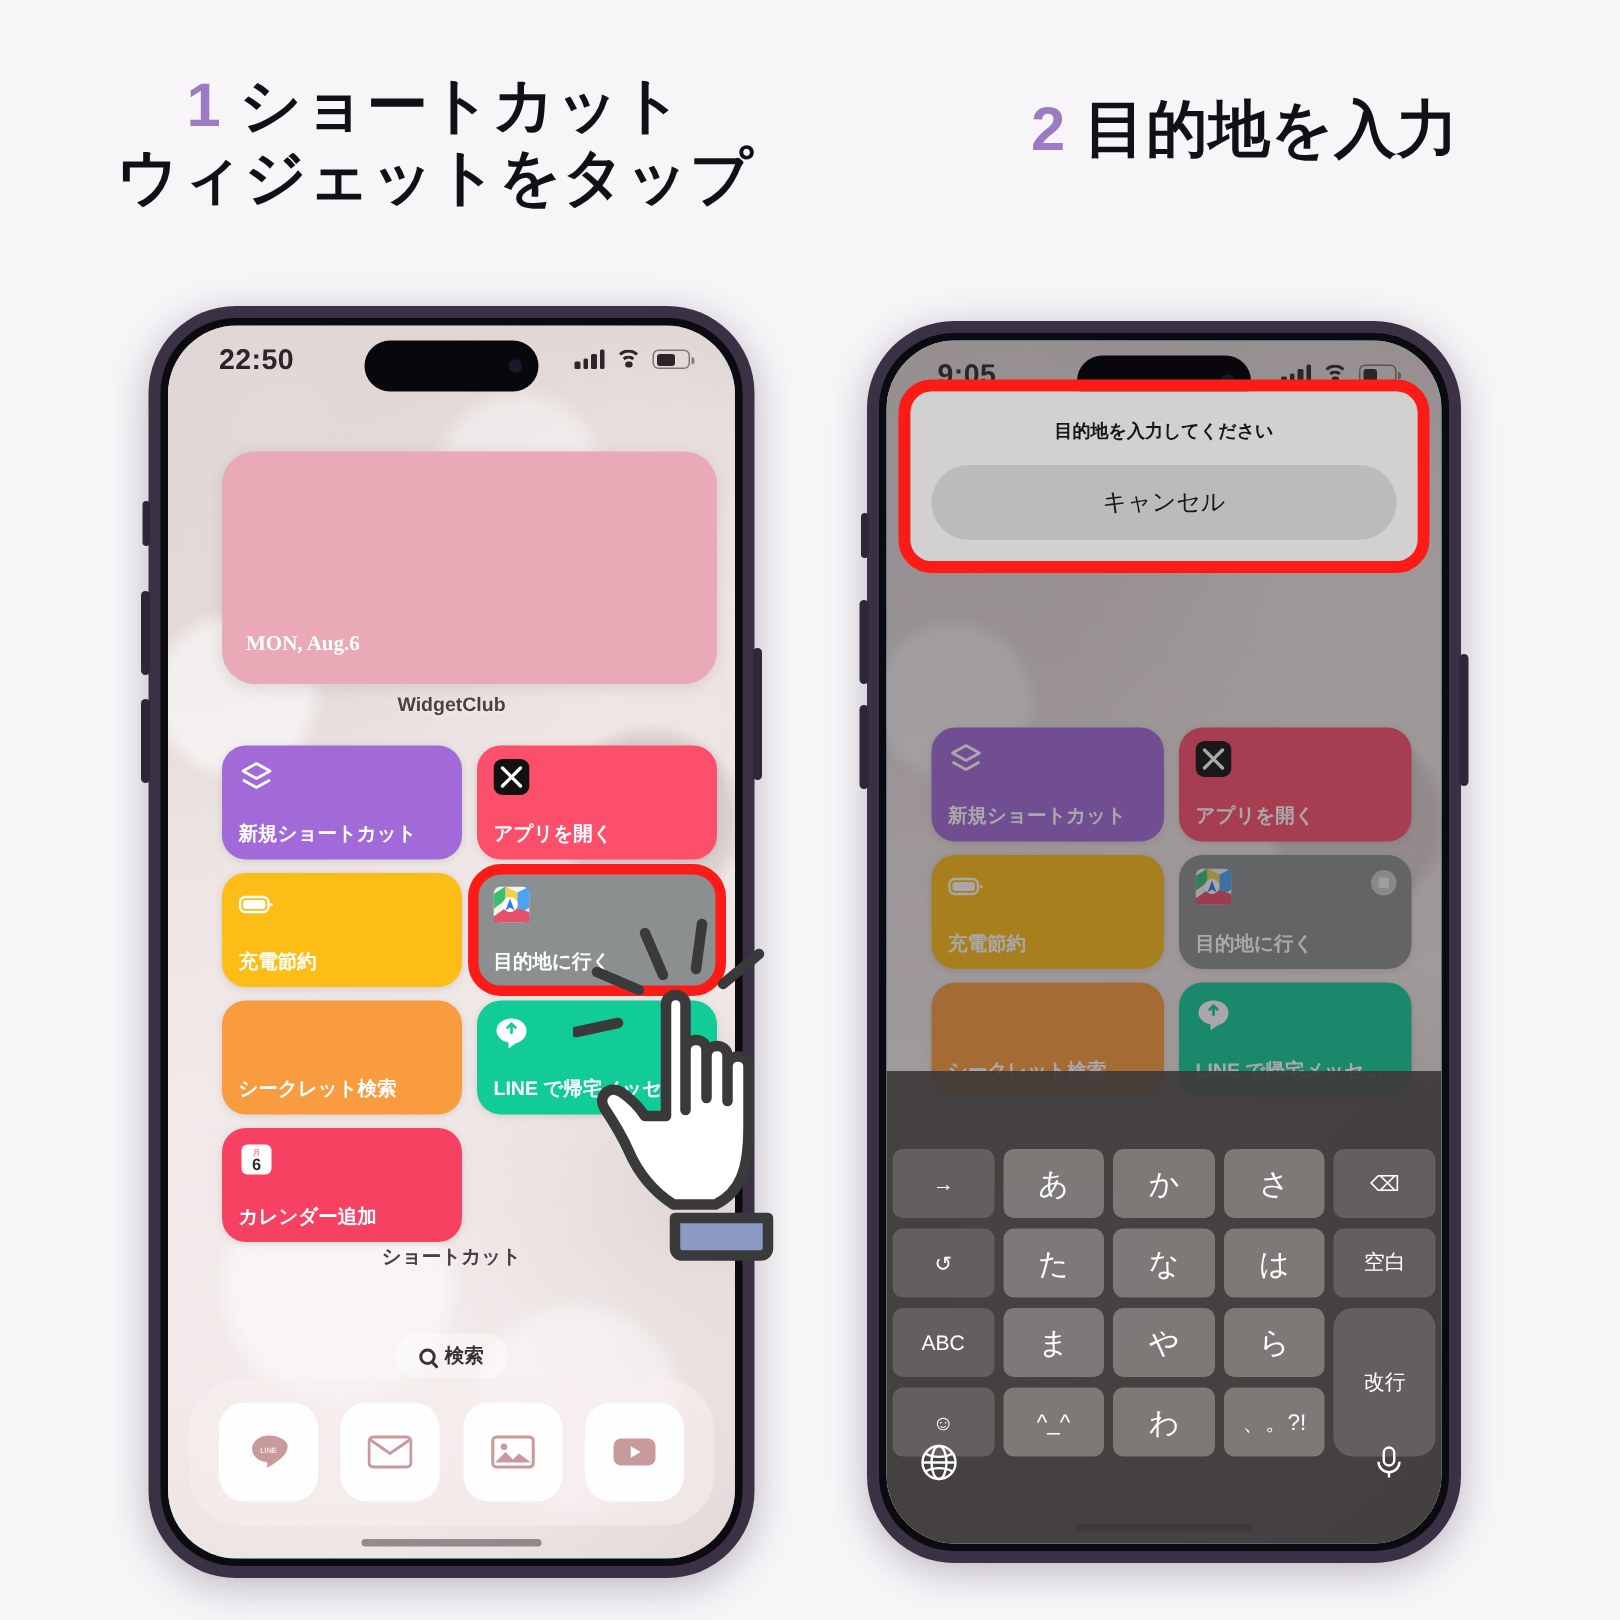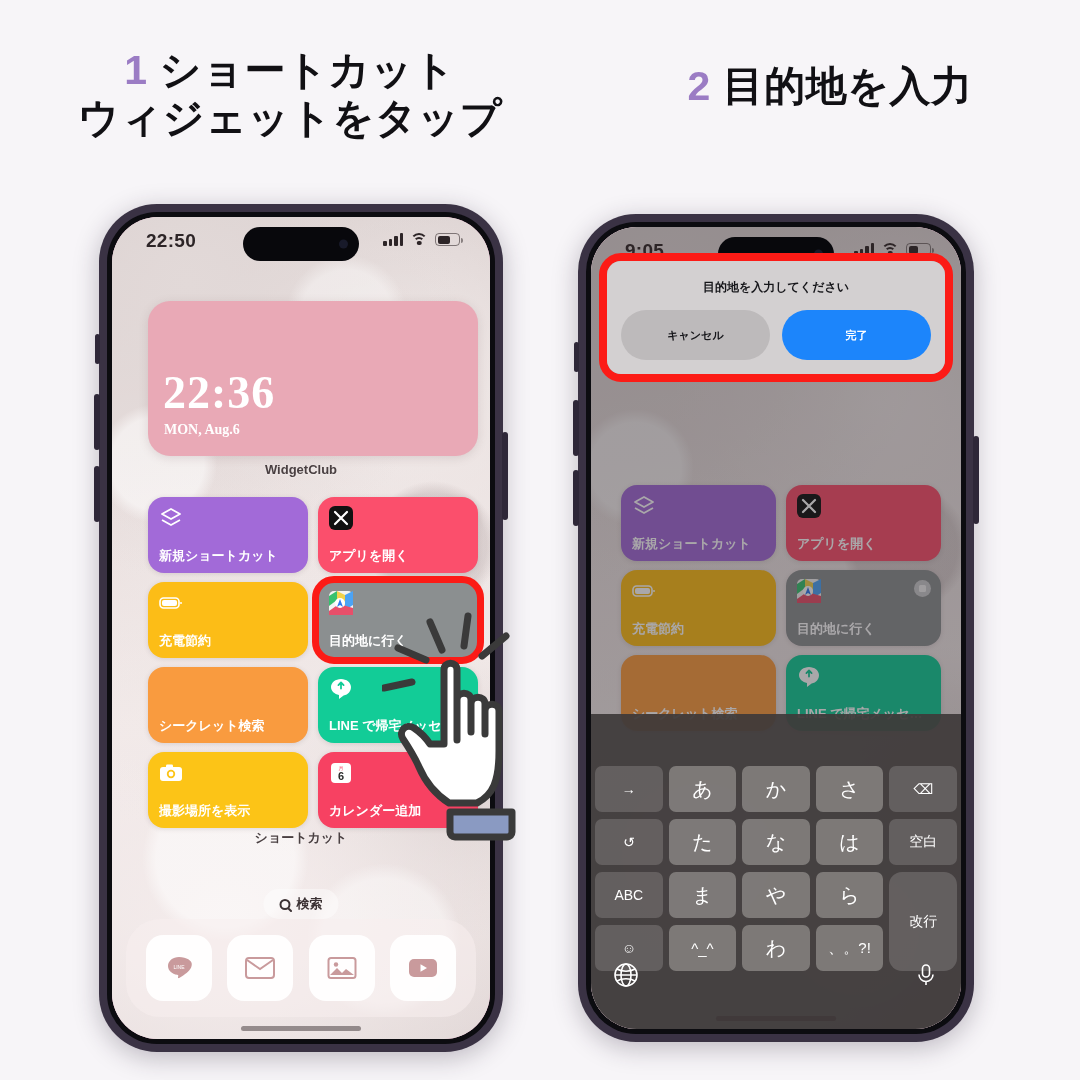--- a/index.html
+++ b/index.html
@@ -22,21 +22,21 @@
   .hline { display: block; white-space: nowrap; }
 
   
   .phone { position: absolute; border-radius: 58px; background: #3a3244;
            padding: 8px; box-shadow: 0 6px 26px rgba(40,30,50,.28); }
   #phone-1 { left: 99px; top: 204px; width: 404px; height: 848px; }
   #phone-2 { left: 578px; top: 214px; width: 396px; height: 828px; text-align: center; }
   .bezel { width: 100%; height: 100%; border-radius: 50px;
            background: #0c0c10; padding: 5px; }
   .screen { position: relative; width: 100%; height: 100%;
-            border-radius: 46px; overflow: hidden; background: #f9a8d4; }
+            border-radius: 46px; overflow: hidden; background: #0ea5e9; }
 
   
   .btn-side { position: absolute; background: #2e2738; border-radius: 3px; }
   .b-mute { left: -4px; width: 5px; height: 30px; }
   .b-vup  { left: -5px; width: 6px; height: 56px; }
   .b-vdn  { left: -5px; width: 6px; height: 56px; }
   .b-pwr  { right: -5px; width: 6px; height: 88px; }
 
   
   .wall { position: absolute; inset: 0;
@@ -161,22 +161,22 @@
   .dialog-wrap { position: absolute; left: 8px; top: 26px; right: 8px;
                  z-index: 20; }
   .dialog-ring { border: 8px solid #fc1b16; border-radius: 22px; padding: 0; }
   .dialog { background: #d3d0d1; border-radius: 14px; padding: 16px 14px 14px; }
   .dlg-title { font-size: 12px; font-weight: bold; color: #16161a;
                margin: 2px 4px 12px; }
   .dlg-input { height: 108px; background: #f6f1f1; border-radius: 13px;
                padding: 13px 14px; font-size: 16px; color: #a3a0a0; }
   .dlg-actions { display: flex; gap: 12px; margin-top: 14px; }
   .dlg-btn { flex: 1; height: 50px; border-radius: 25px; display: flex;
-             align-items: center; justify-content: center; font-size: 11px;
-             font-weight: bold; }
+             align-items: center; justify-content: center; font-size: 16px;
+             font-weight: normal; }
   .btn-cancel { background: #bdbabb; color: #16161a; }
   .btn-done { background: #1c85fb; color: #fff; }
 
   
   .kb { position: absolute; left: 0; right: 0; bottom: 0; height: 315px;
         z-index: 12; background: rgba(62,58,58,.93); }
   .kb-suggest { height: 52px; }
   .kb-rows { padding: 0 4px; display: grid; grid-template-columns: repeat(5, 1fr);
              grid-template-rows: repeat(4, 46px); gap: 7px 6px; }
   .key { background: rgba(160,156,154,.62); border-radius: 7px; color: #fff;
@@ -230,21 +230,20 @@
                 <span></span>
                 <span></span>
               </div>
             <div class="batt">
                 <i style="width:62%"></i>
               </div>
           </div>
         </div>
 
         <div class="clock-widget">
-          <div class="clock-time">22:36</div>
           <div class="clock-date">MON, Aug.6</div>
         </div>
         <div class="widget-caption" id="cap-1">WidgetClub</div>
 
         <div class="sc-grid" id="sc-grid-1">
             <div class="sc-tile" style="background: rgb(162, 106, 216);">
               <svg class="sc-ico" viewBox="0 0 24 24">
                 <path d="M12 3l9 5-9 5-9-5z" fill="none" stroke="#fff" stroke-width="1.8" stroke-linejoin="round"></path>
                 <path d="M3 14l9 5 9-5" fill="none" stroke="#fff" stroke-width="1.8" stroke-linejoin="round"></path>
               </svg>
@@ -280,29 +279,20 @@
             <div class="sc-tile" style="background: rgb(249, 155, 63);">
               <span class="sc-ico"></span>
               <div class="sc-label">シークレット検索</div>
             </div>
             <div class="sc-tile" style="background: rgb(18, 204, 151);">
               <svg class="sc-ico" viewBox="0 0 24 24">
                 <path d="M12 3C6.5 3 2 6.6 2 11c0 3.9 3.4 7.2 8 7.9V23l4.6-3.4C19.3 18.6 22 15.1 22 11c0-4.4-4.5-8-10-8z" fill="#fff"></path>
                 <path d="M12 6.5v6M12 6.5l-2.6 2.6M12 6.5l2.6 2.6" stroke="#12cc97" stroke-width="1.8" stroke-linecap="round" fill="none"></path>
               </svg>
               <div class="sc-label">LINE で帰宅メッセ…</div>
-            </div>
-            <div class="sc-tile" style="background: rgb(252, 196, 23);">
-              <svg class="sc-ico" viewBox="0 0 24 20">
-                <rect x="1" y="4" width="22" height="14" rx="3" fill="#fff"></rect>
-                <rect x="7" y="1.5" width="7" height="3.5" rx="1.2" fill="#fff"></rect>
-                <circle cx="12" cy="11" r="4.2" fill="#fcc417"></circle>
-                <circle cx="12" cy="11" r="2.4" fill="#fff"></circle>
-              </svg>
-              <div class="sc-label">撮影場所を表示</div>
             </div>
             <div class="sc-tile" style="background: rgb(247, 65, 98);">
               <svg class="sc-ico" viewBox="0 0 24 24">
                 <rect x="2" y="2" width="20" height="20" rx="4" fill="#fff"></rect>
                 <text x="12" y="9" font-size="5" text-anchor="middle" fill="#f74162" font-family="Liberation Sans, sans-serif">月</text>
                 <text x="12" y="19" font-size="11" font-weight="bold" text-anchor="middle" fill="#2b2b2b" font-family="Liberation Sans, sans-serif">6</text>
               </svg>
               <div class="sc-label">カレンダー追加</div>
             </div>
           </div>
@@ -440,21 +430,20 @@
             </div>
           </div>
         <div class="dim"></div>
 
         <div class="dialog-wrap">
           <div class="dialog-ring">
             <div class="dialog">
               <div class="dlg-title">目的地を入力してください</div>
               <div class="dlg-actions">
                 <div class="dlg-btn btn-cancel">キャンセル</div>
-                <div class="dlg-btn btn-done">完了</div>
               </div>
             </div>
           </div>
         </div>
 
         <div class="kb">
           <div class="kb-suggest"></div>
           <div class="kb-rows" id="kb-rows">
               <div class="key fn">→</div>
               <div class="key">あ</div>

